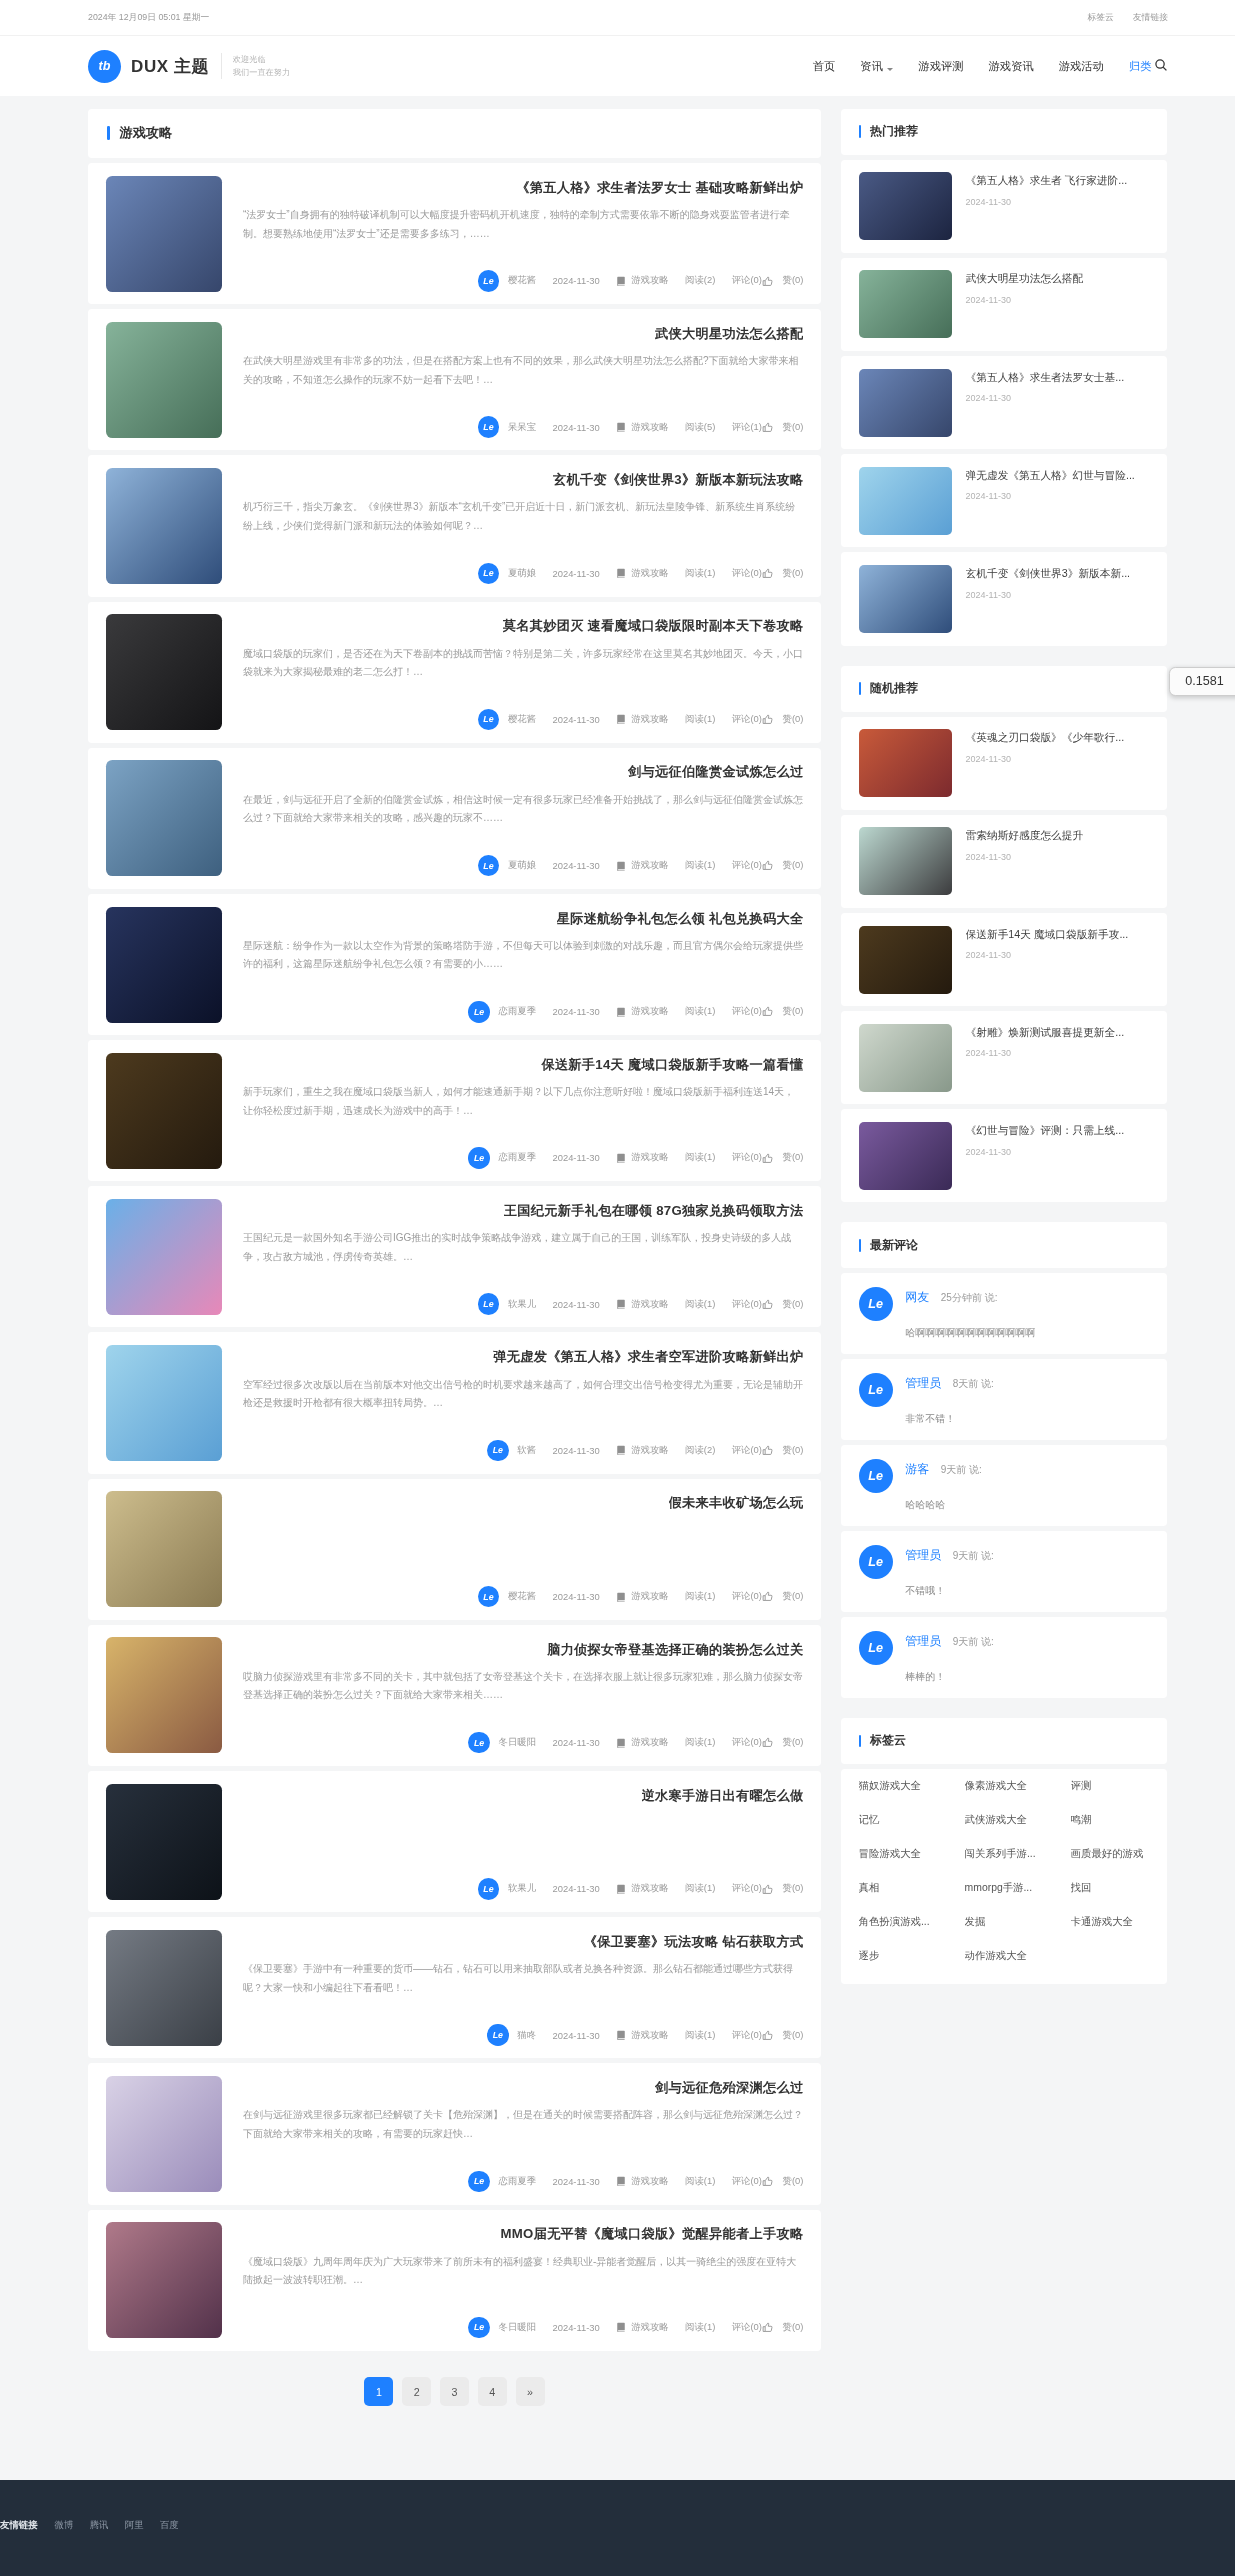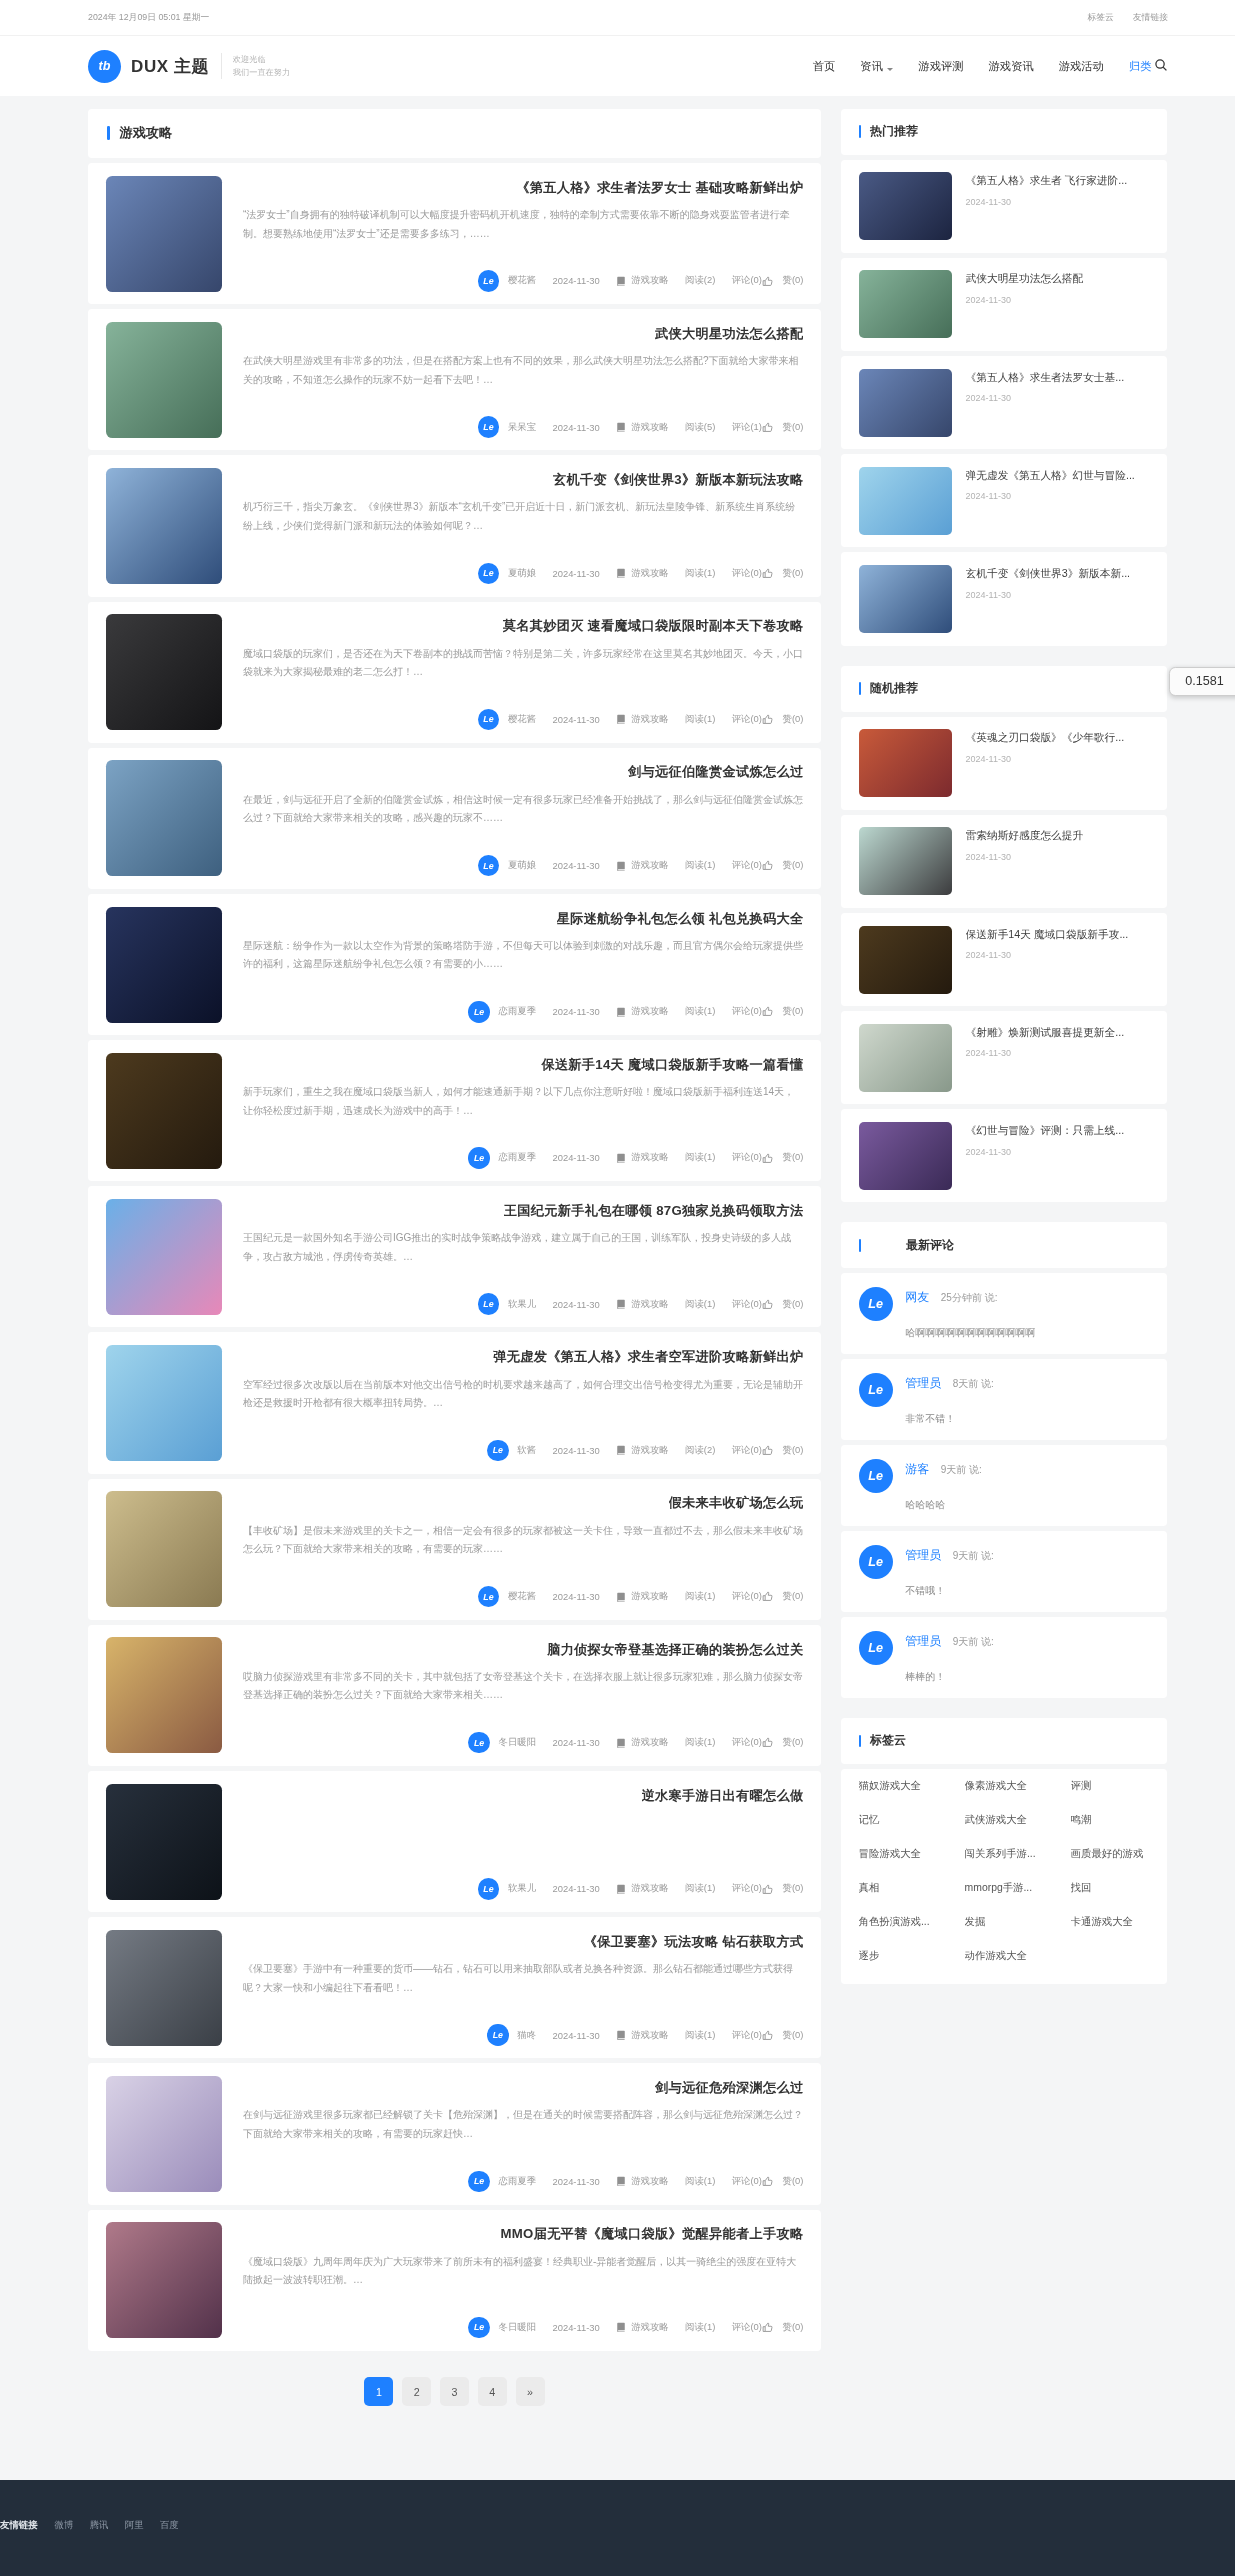--- a/index.html
+++ b/index.html
@@ -399,21 +399,20 @@
           </svg>
           <span style="margin-left:5px;">赞(0)</span>
         </span>
       </div>
     </div>
   </div>
         <div class="block article">
     <div class="a-thumb" style="background: linear-gradient(135deg, rgb(205, 189, 141), rgb(138, 122, 82));"></div>
     <div class="a-body">
       <div class="a-title">假未来丰收矿场怎么玩</div>
-      <div class="a-excerpt">【丰收矿场】是假未来游戏里的关卡之一，相信一定会有很多的玩家都被这一关卡住，导致一直都过不去，那么假未来丰收矿场怎么玩？下面就给大家带来相关的攻略，有需要的玩家……</div>
       <div class="a-meta">
         <span class="avatar">Le</span>
         <span class="m first">樱花酱</span>
         <span class="m">2024-11-30</span>
         <span class="m">
           <svg width="10" height="10" viewBox="0 0 16 16" fill="#8f8f8f">
             <path d="M2 2.5C2 1.7 2.7 1 3.5 1H13a1 1 0 0 1 1 1v10.2a1 1 0 0 1-1 1H4a1 1 0 0 0-1 .9c0 .5.4.9 1 .9h9.4a.6.6 0 0 1 0 1.2H3.8A1.9 1.9 0 0 1 2 14.3V2.5z"></path>
           </svg>
           <span>游戏攻略</span>
         </span>
@@ -645,21 +644,21 @@
   </div>
         <div class="block side-item">
     <div class="s-thumb" style="background: linear-gradient(135deg, rgb(122, 90, 158), rgb(58, 42, 86));"></div>
     <div class="s-body">
       <div class="s-title">《幻世与冒险》评测：只需上线...</div>
       <div class="s-date">2024-11-30</div>
     </div>
   </div>
       </div>
 
-    <div class="block side-head" style="margin-top:20px;gap:36px;">
+    <div class="block side-head" style="margin-top:20px;">
       <span class="bar"></span>
       <span class="txt">最新评论</span>
     </div>
     <div id="comment-list">
         <div class="block comment-item">
     <span class="c-avatar">Le</span>
     <div class="c-body">
       <div>
         <span class="c-name">网友</span>
         <span class="c-time">25分钟前 说:</span>

